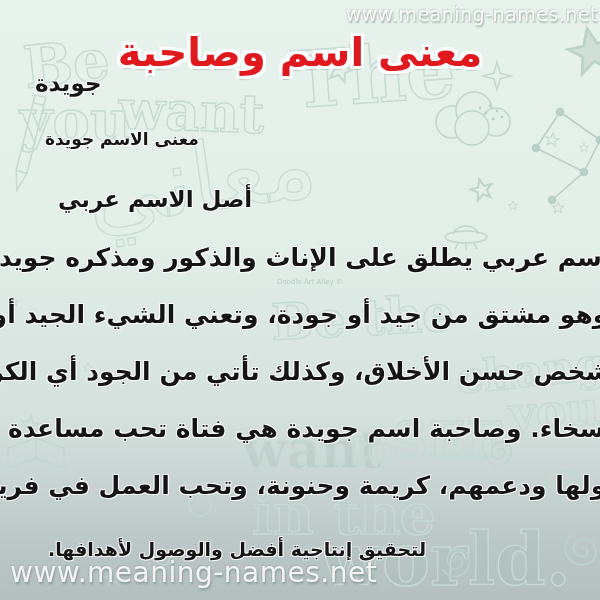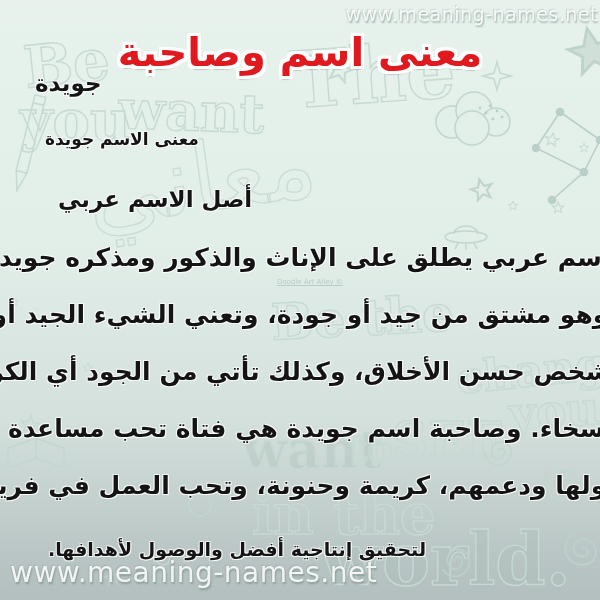--- a/index.html
+++ b/index.html
@@ -21,21 +21,21 @@
   .watermark{
     position:absolute;z-index:1;direction:ltr;
     color:rgba(255,255,255,0.88);
     text-shadow:1px 2px 2px rgba(108,130,124,0.55),-1px -1px 1px rgba(108,130,124,0.25);
     white-space:nowrap;letter-spacing:0.5px;
   }
   .wm-top{top:3px;right:2px;font-size:19px;}
   .wm-bottom{top:556px;left:10px;font-size:28px;}
   .doodle-credit{
     position:absolute;z-index:1;left:277px;top:278px;font-size:7px;
-    color:#b9cdc6;direction:ltr;white-space:nowrap;text-decoration:underline;
+    color:#b9cdc6;direction:ltr;white-space:nowrap;
   }
   .page-title{
     position:absolute;z-index:2;top:2px;left:50%;transform:translateX(-50%);
     direction:rtl;white-space:nowrap;
     font-size:40px;font-weight:bold;color:#e0191f;
     text-shadow:
       -3px -3px 0 #fff,3px -3px 0 #fff,-3px 3px 0 #fff,3px 3px 0 #fff,
       0 -3px 0 #fff,0 3px 0 #fff,-3px 0 0 #fff,3px 0 0 #fff,
       0 4px 1px rgba(150,160,158,0.45);
   }

